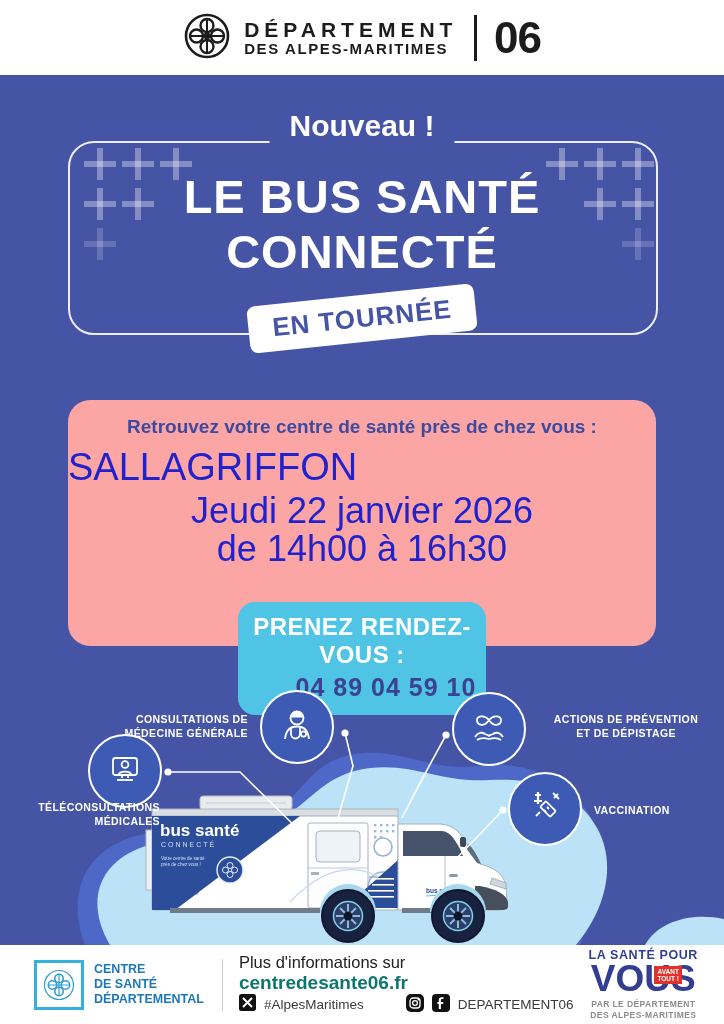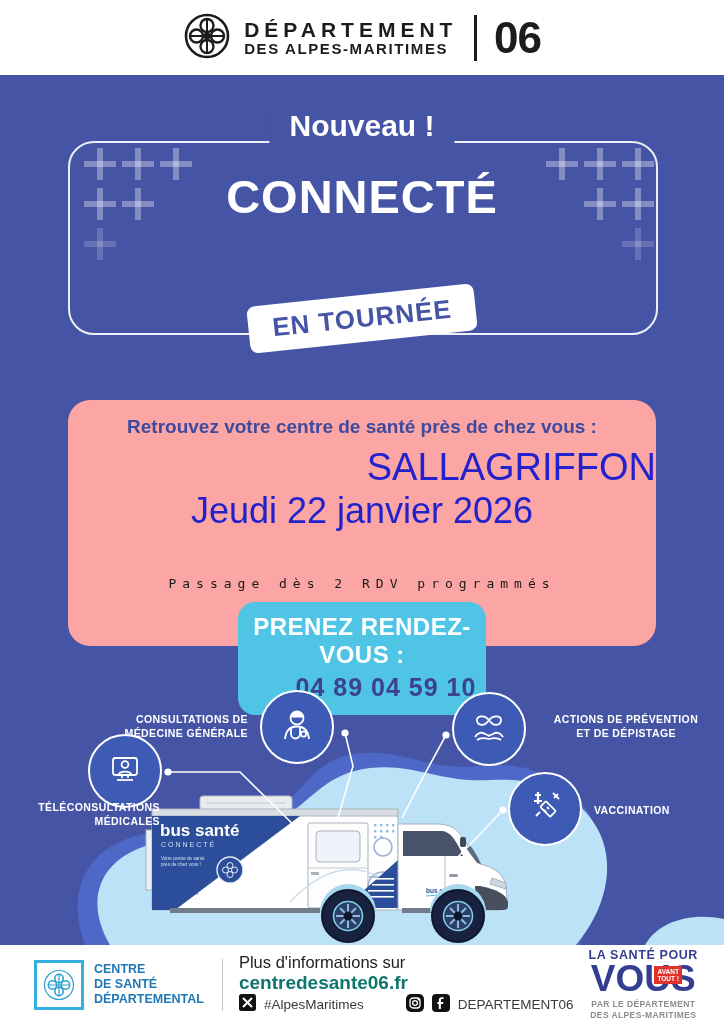--- a/index.html
+++ b/index.html
@@ -25,21 +25,21 @@
     background:#fff;color:#4654a6;font-size:26px;font-weight:800;letter-spacing:1px;
     padding:8px 24px;border-radius:8px;z-index:4;white-space:nowrap;}
   .plus{position:absolute;width:32px;height:32px;}
   .plus::before{content:"";position:absolute;left:13px;top:0;width:6px;height:32px;background:rgba(255,255,255,.34);}
   .plus::after{content:"";position:absolute;top:13px;left:0;height:6px;width:32px;background:rgba(255,255,255,.34);}
   .plus.dim::before,.plus.dim::after{background:rgba(255,255,255,.18);}
   
   .card{position:absolute;left:68px;top:400px;width:588px;height:246px;background:#fca5a5;border-radius:22px;z-index:2;}
   .card-heading{position:absolute;top:16px;width:100%;text-align:center;
     color:#3d4a9e;font-size:19px;font-weight:700;}
-  .ev-location{position:absolute;top:46px;width:100%;text-align:right;color:#2222cc;font-size:38px;}
+  .ev-location{position:absolute;top:46px;width:100%;text-align:left;color:#2222cc;font-size:38px;}
   .ev-date{position:absolute;top:90px;width:100%;text-align:center;color:#2222cc;font-size:36px;}
   .ev-time{position:absolute;top:128px;width:100%;text-align:center;color:#2222cc;font-size:36px;}
   .ev-note{position:absolute;top:176px;width:100%;text-align:center;color:#1a1a1a;
     font-family:"DejaVu Sans Mono",monospace;font-size:13px;letter-spacing:6px;}
   .cta{position:absolute;left:50%;top:602px;transform:translateX(-50%);width:248px;
     background:#4fc4e4;border-radius:17px;text-align:center;padding:11px 0 13px 0;z-index:3;cursor:pointer;}
   .cta-label{color:#fff;font-size:24px;font-weight:800;letter-spacing:.5px;}
   .cta-phone{color:#3c4191;font-size:25px;font-weight:800;letter-spacing:1px;margin-top:4px;margin-left:48px;}
   
   .blob-svg,.connector-svg{position:absolute;left:0;top:688px;width:724px;height:257px;}
@@ -111,29 +111,30 @@
   <div>
     <div class="plus" style="left:546px;top:148px;"></div>
     <div class="plus" style="left:584px;top:148px;"></div>
     <div class="plus" style="left:622px;top:148px;"></div>
     <div class="plus" style="left:584px;top:188px;"></div>
     <div class="plus" style="left:622px;top:188px;"></div>
     <div class="plus dim" style="left:622px;top:228px;"></div>
   </div>
 
   <div class="hero-title">
+    <div>LE BUS SANTÉ</div>
     <div>CONNECTÉ</div>
   </div>
   <div class="tour-badge">EN TOURNÉE</div>
 
   <div class="card">
     <div class="card-heading">Retrouvez votre centre de santé près de chez vous :</div>
     <div class="ev-location">SALLAGRIFFON</div>
     <div class="ev-date">Jeudi 22 janvier 2026</div>
-    <div class="ev-note">Passage dès 2 RDV programmés</div>
+    <div class="ev-time">de 14h00 à 16h30</div>
   </div>
   <div class="cta">
     <div class="cta-label">PRENEZ RENDEZ-VOUS :</div>
     <div class="cta-phone">04 89 04 59 10</div>
   </div>
 
   <svg class="blob-svg" viewBox="0 0 724 257">
     <path fill="#4d68c6" d="M85,257 C65,205 85,155 150,145 C205,137 235,143 272,124
       C305,107 308,74 355,66 C400,59 430,84 478,78 C525,72 560,88 585,120
       C608,150 600,200 580,257 Z"></path>

